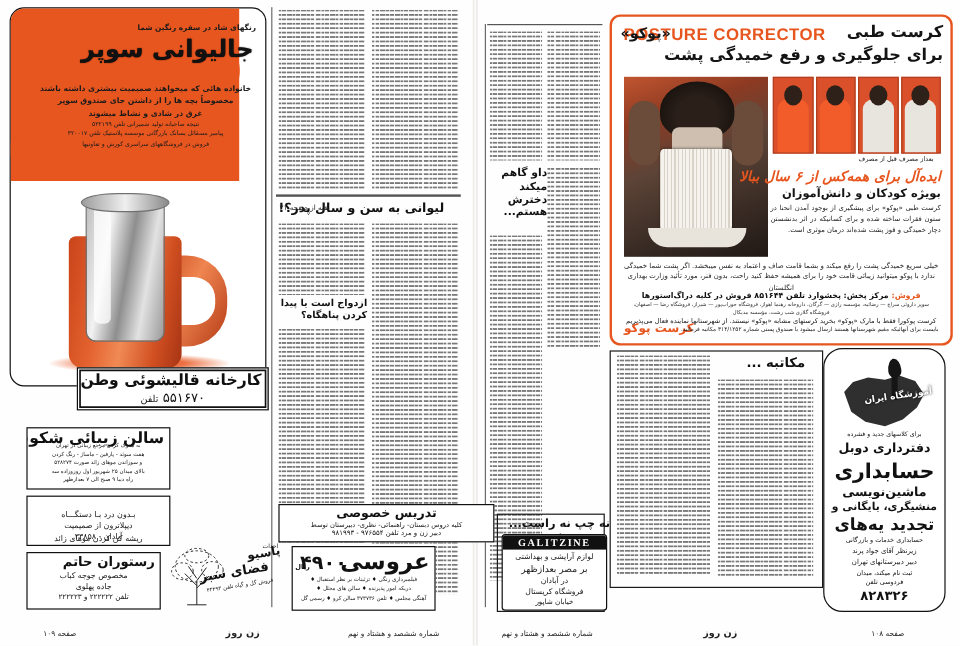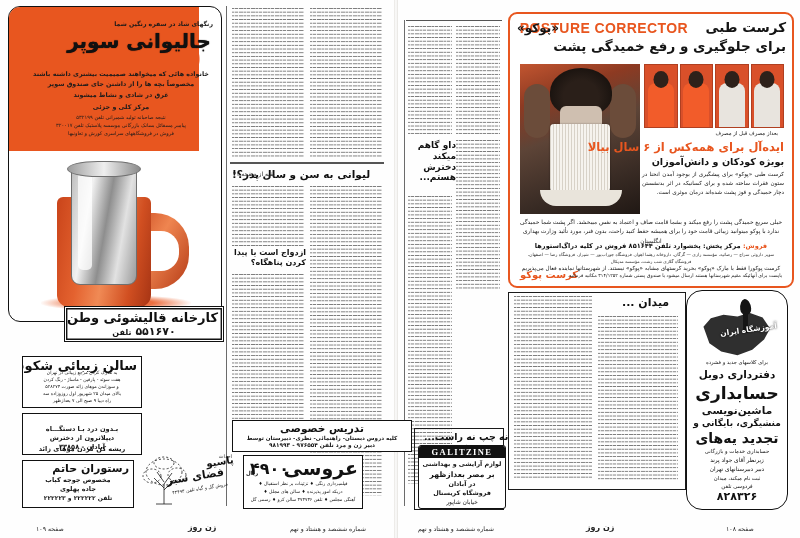--- a/index.html
+++ b/index.html
@@ -80,21 +80,21 @@
           background:linear-gradient(120deg,#c6441b,#ef8550 45%,#b53b16);
           border-radius:8px 34px 34px 8px;}
   .mug-handle-hole{position:absolute;left:118px;top:76px;width:34px;height:40px;
           background:#fff;border-radius:4px 18px 18px 4px;}
   .mug-shadow{position:absolute;left:14px;top:140px;width:150px;height:16px;
           background:radial-gradient(ellipse at center,#e8561f 35%,rgba(232,86,31,0) 72%);opacity:.85;}
   
   .adbox{position:absolute;background:#fff;border:1.3px solid #111;overflow:hidden;}
   .adbox.dbl{box-shadow:inset 0 0 0 1px #fff, inset 0 0 0 2.4px #111;border-width:1.1px;}
   .adtitle{position:absolute;font-weight:bold;color:#101010;white-space:nowrap;}
-  .adline{position:absolute;white-space:nowrap;color:#151515;text-align:center;font-weight:bold;}
+  .adline{position:absolute;white-space:nowrap;color:#151515;text-align:center;font-weight:normal;}
   
   #pc-ad{position:absolute;left:508px;top:12px;width:282px;height:272px;
          background:#fff;border:2.4px solid #e8561f;border-radius:9px;overflow:hidden;}
   #pc-head{position:absolute;left:0;right:0;top:0;height:46px;}
   #pc-l1{position:absolute;right:6px;top:5px;font-size:13.5px;font-weight:bold;color:#141414;white-space:nowrap;}
   #pc-en{position:absolute;right:104px;top:6px;font-size:14px;font-weight:bold;color:#e8561f;
          letter-spacing:.4px;font-family:"Liberation Sans",sans-serif;direction:ltr;}
   #pc-brand{position:absolute;left:7px;top:7px;font-size:12px;font-weight:bold;color:#141414;}
   #pc-l2{position:absolute;right:6px;top:24px;font-size:13.5px;font-weight:bold;color:#141414;white-space:nowrap;}
   #pc-photo{position:absolute;left:10px;top:50px;width:120px;height:150px;
@@ -111,21 +111,21 @@
   #pc-photo .arm-l{position:absolute;left:4px;top:20px;width:26px;height:54px;background:#6b4c3a;border-radius:14px;}
   #pc-photo .arm-r{position:absolute;right:4px;top:20px;width:26px;height:54px;background:#6b4c3a;border-radius:14px;}
   .pc-thumbs{position:absolute;right:8px;top:50px;width:140px;height:64px;display:flex;gap:2px;}
   .pc-thumb{flex:1;background:#d9502a;position:relative;overflow:hidden;border:1px solid #b03f20;}
   .pc-thumb .fig{position:absolute;left:50%;bottom:0;transform:translateX(-50%);
          width:26px;height:44px;background:#e8e4de;border-radius:8px 8px 0 0;}
   .pc-thumb .hd{position:absolute;left:50%;top:6px;transform:translateX(-50%);
          width:15px;height:17px;background:#2e211a;border-radius:50%;}
   .pc-thumb.red .fig{background:#f25c2a;}
   .pc-capt{position:absolute;right:14px;top:116px;font-size:5.4px;color:#222;letter-spacing:2px;white-space:nowrap;}
-  #pc-tag{position:absolute;right:8px;top:126px;font-size:11.5px;font-weight:bold;color:#e8561f;white-space:nowrap;}
+  #pc-tag{position:absolute;right:8px;top:126px;font-size:11.5px;font-weight:bold;color:#e8561f;white-space:nowrap;font-style:italic;}
   #pc-tag2{position:absolute;right:8px;top:142px;font-size:9.6px;font-weight:bold;color:#141414;white-space:nowrap;}
   #pc-para{position:absolute;right:8px;top:156px;width:142px;font-size:5.7px;line-height:1.58;
          color:#1b1b1b;text-align:justify;}
   #pc-para2{position:absolute;left:10px;right:10px;top:204px;font-size:5.8px;line-height:1.6;
          color:#1b1b1b;text-align:center;}
   #pc-sale{position:absolute;left:10px;right:10px;top:228px;font-size:6.6px;font-weight:bold;color:#111;text-align:center;}
   #pc-sale .ora{color:#e8561f;text-align:center;}
   #pc-stores{position:absolute;left:10px;right:10px;top:238px;font-size:4.4px;color:#333;text-align:center;line-height:1.5;}
   #pc-note{position:absolute;left:10px;right:10px;top:250px;font-size:5.6px;color:#161616;text-align:center;line-height:1.5;}
   #pc-foot{position:absolute;left:10px;top:255px;font-size:10px;font-weight:bold;color:#e8561f;}
@@ -182,21 +182,20 @@
   <div class="gutter"></div>
 
   <div id="mug-ad">
     <div id="mug-splash"></div>
     <div id="mug-kicker">رنگهای شاد در سفره رنگین شما</div>
     <div id="mug-title">جالیوانی سوپر</div>
     <div id="mug-body">
       <span class="ln">خانواده هائی که میخواهند صمیمیت بیشتری داشته باشند</span>
       <span class="ln">مخصوصاً بچه ها را از داشتن جای صندوق سوپر</span>
       <span class="ln">غرق در شادی و نشاط میشوند</span>
-      <span class="ln" style="margin-top:2px">مرکز کلی و جزئی</span>
       <span class="ln sm">نتیجه صاحبانه تولید شمیرانی تلفن ۵۳۲۱۹۹</span>
       <span class="ln sm">پیامبر مسقائل بسانک بازرگانی موسسه پلاستیک تلفن ۳۲۰۰۱۷</span>
       <span class="ln sm">فروش در فروشگاههای سراسری کورش و تعاونیها</span>
     </div>
     <div id="mug-art">
       <div class="mug-shadow"></div>
       <div class="mug-handle-solid"></div>
       <div class="mug-handle-hole"></div>
       <div class="mug-body-shape"></div>
       <div class="mug-glass"></div>
@@ -232,21 +231,21 @@
     <div class="adline" style="left:0;right:0;top:13px;font-size:4.6px;font-weight:normal;">به مدرک کردن مرجع زیبائی در تهران</div>
     <div class="adline" style="left:0;right:0;top:20px;font-size:4.6px;font-weight:normal;">هفت سوئد - پارفین - ماساژ - رنگ کردن</div>
     <div class="adline" style="left:0;right:0;top:27px;font-size:4.6px;font-weight:normal;">و سوزاندن موهای زائد صورت ۵۲۸۲۷۴</div>
     <div class="adline" style="left:0;right:0;top:34px;font-size:4.6px;font-weight:normal;">بالای میدان ۲۵ شهریور اول روزوزاده سه</div>
     <div class="adline" style="left:0;right:0;top:41px;font-size:4.6px;font-weight:normal;">راه دیبا ۹ صبح الی ۷ بعدازظهر</div>
   </div>
 
   <div class="adbox" style="left:22px;top:413px;width:118px;height:40px;">
     <div class="adline" style="left:0;right:0;top:2px;font-size:6.6px;margin-top:29px;">ریشه کن کردن موهای زائد</div>
     <div class="adline" style="left:0;right:0;top:11px;font-size:6.6px;">بـدون درد بـا دستگـــاه</div>
-    <div class="adline" style="left:0;right:0;top:20px;font-size:6.6px;">دیپلاترون از دخترش</div>
+    <div class="adline" style="left:0;right:0;top:20px;font-size:6.6px;">دیپلاترون از صمیمیت</div>
     <div class="adline" style="left:0;right:0;top:29px;font-size:6.6px;">آبادان - ۳۳۸۵۸</div>
   </div>
 
   <div class="adbox" style="left:22px;top:460px;width:110px;height:46px;">
     <div class="adtitle" style="right:4px;top:1px;font-size:11px;">رستوران حاتم</div>
     <div class="adline" style="left:0;right:0;top:15px;font-size:6.5px;">مخصوص جوجه کباب</div>
     <div class="adline" style="left:0;right:0;top:24px;font-size:6.5px;">جاده پهلوی</div>
     <div class="adline" style="left:0;right:0;top:33px;font-size:6px;">تلفن ۲۲۲۲۲۲ و ۲۲۲۲۲۳</div>
   </div>
 
@@ -322,21 +321,21 @@
   <div class="rule-v" style="left:404px;top:20px;height:486px;"></div>
   <div class="rule-h" style="left:406px;top:20px;width:96px;"></div>
   <div class="col ftext tight" style="left:408px;top:26px;width:44px;height:108px;"></div>
   <div class="col ftext tight" style="left:456px;top:26px;width:44px;height:108px;"></div>
 
   <div class="arthl" style="left:410px;top:140px;font-size:9px;line-height:1.2;white-space:normal;width:46px;text-align:right;">داو گاهم میکند دخترش هستم...</div>
   <div class="col ftext tight" style="left:408px;top:196px;width:44px;height:288px;"></div>
   <div class="col ftext tight" style="left:456px;top:140px;width:44px;height:150px;"></div>
 
   <div style="position:absolute;left:508px;top:292px;width:176px;height:196px;border:1.3px solid #1a1a1a;"></div>
-  <div class="arthl" style="left:622px;top:296px;font-size:11px;">میدان ...</div>
+  <div class="arthl" style="left:622px;top:296px;font-size:11px;">مکاتبه ...</div>
   <div class="col ftext tight" style="left:598px;top:316px;width:80px;height:164px;"></div>
   <div class="col ftext tight" style="left:514px;top:296px;width:78px;height:184px;"></div>
 
   <div style="position:absolute;left:414px;top:428px;width:88px;height:80px;border:1.3px solid #1a1a1a;"></div>
   <div class="arthl" style="left:424px;top:431px;font-size:9.5px;">نه چپ نه راست...</div>
   <div class="artsub" style="left:440px;top:444px;font-size:5.5px;">بقیه از صفحه ۳۵</div>
   <div class="col ftext tight" style="left:418px;top:454px;width:80px;height:50px;"></div>
 
   <div class="col ftext tight" style="left:508px;top:292px;width:0px;height:0px;"></div>
 

